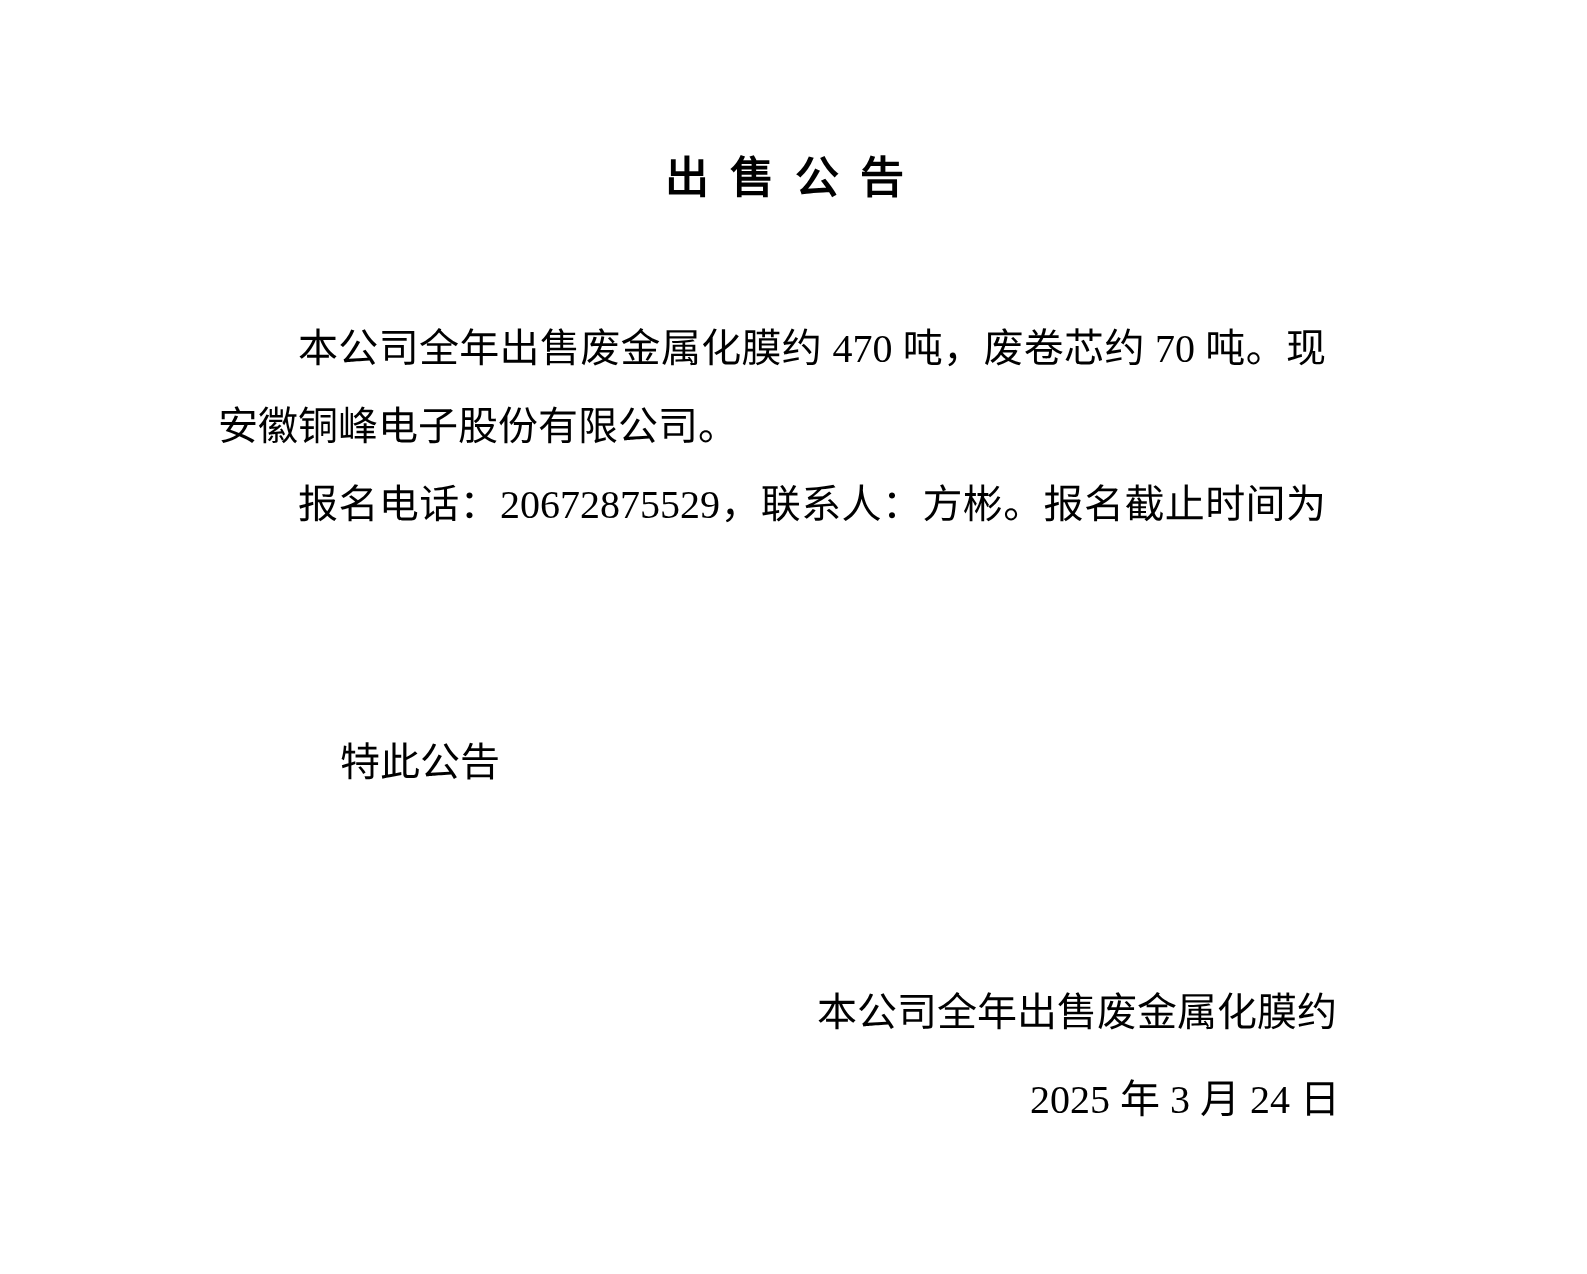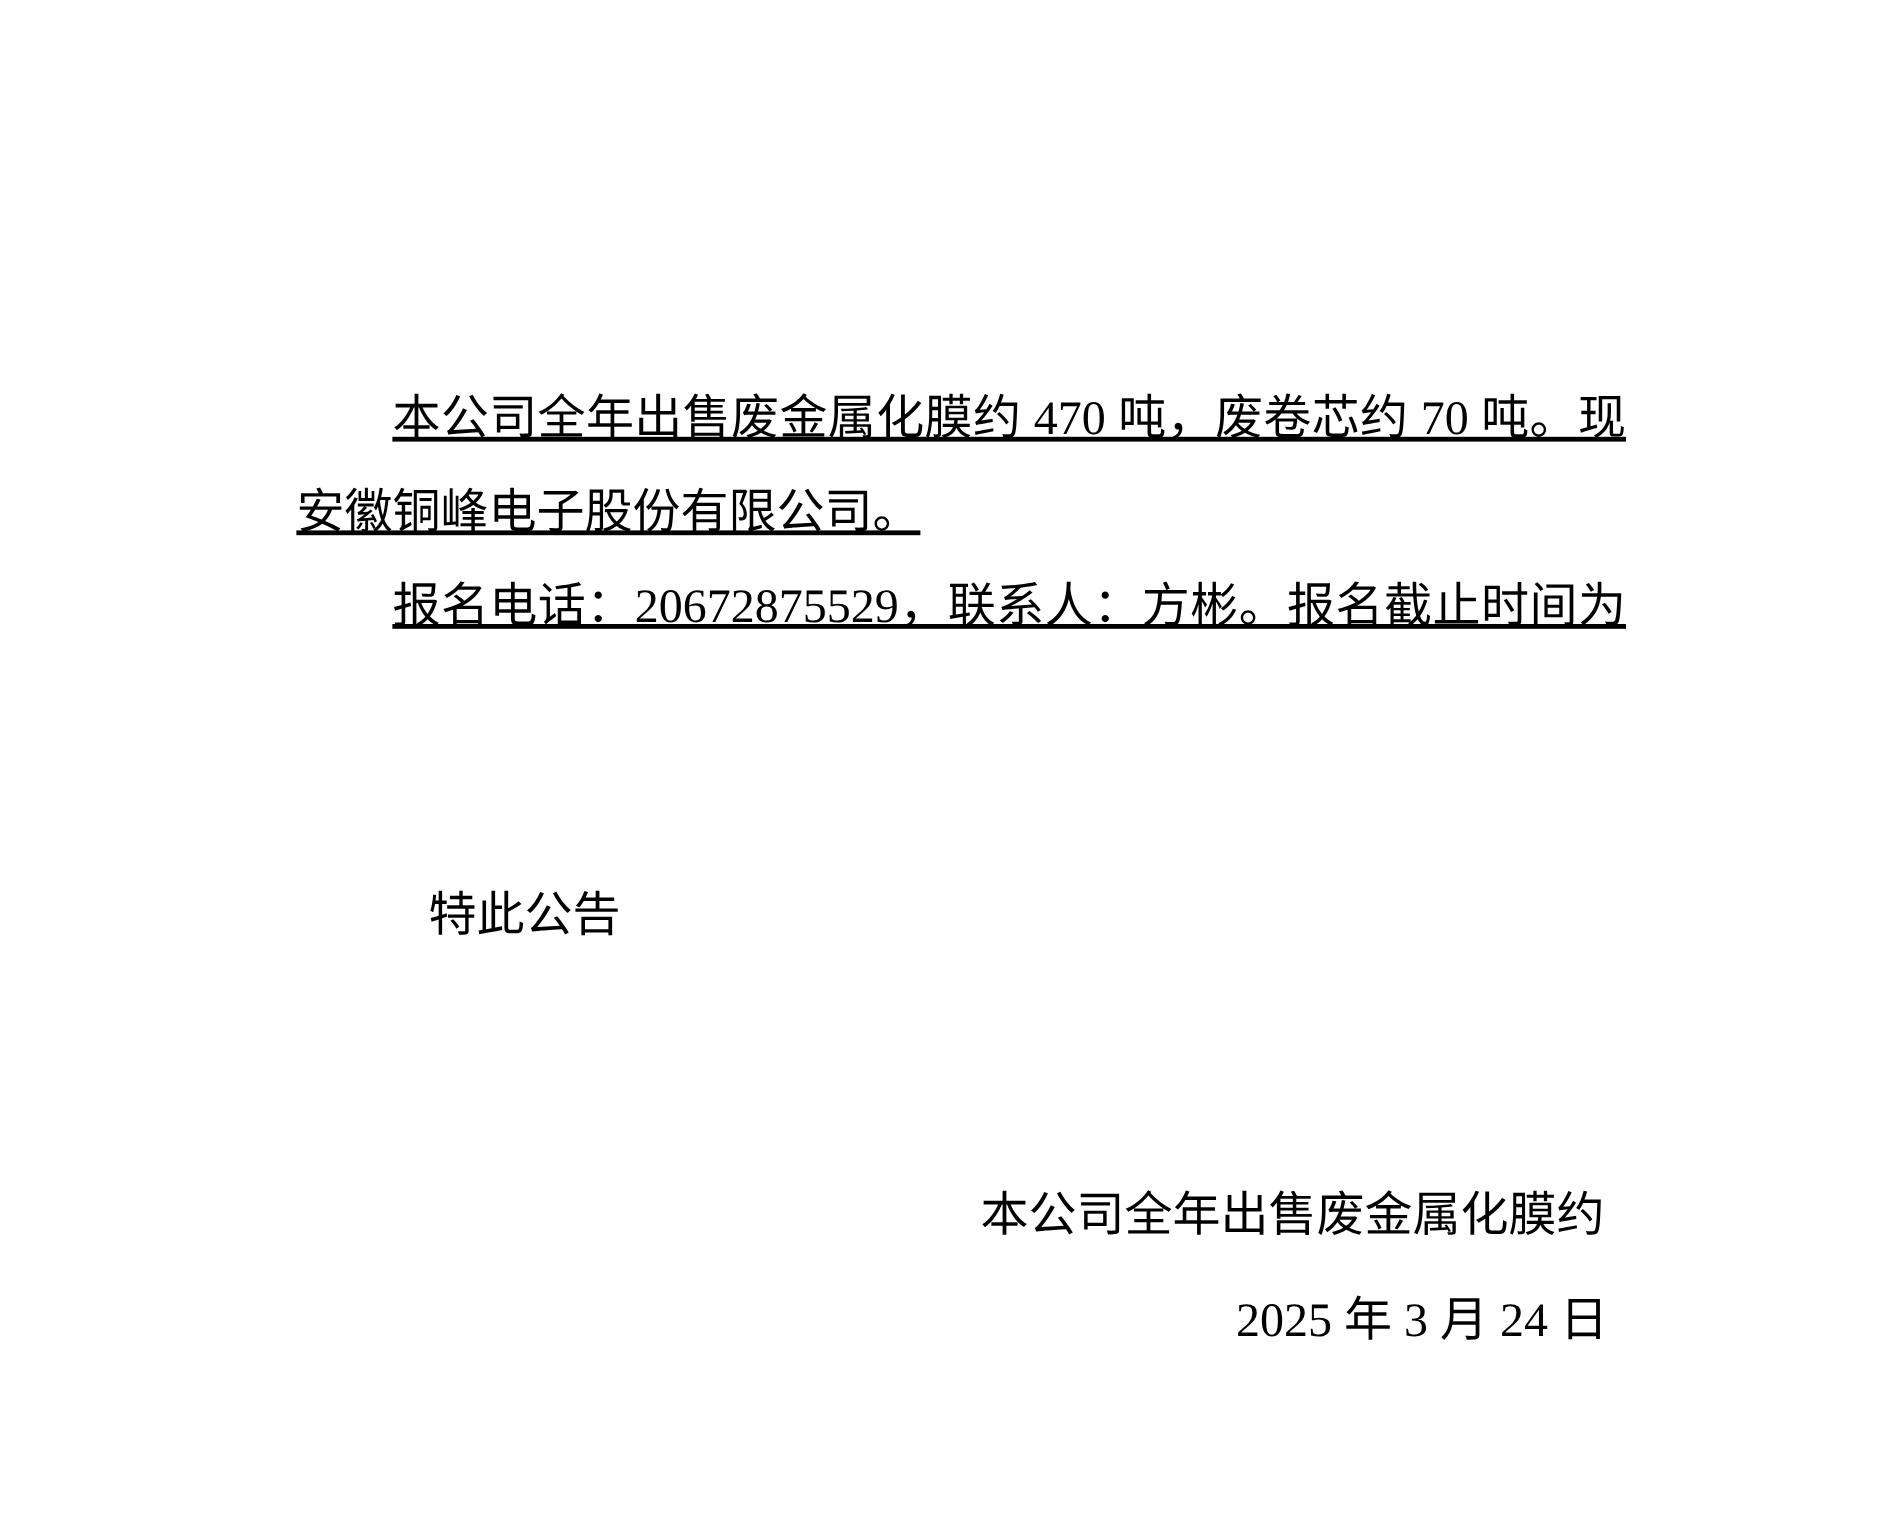--- a/index.html
+++ b/index.html
@@ -24,42 +24,41 @@
     line-height: 78px;
     font-size: 44px;
     font-weight: bold;
     letter-spacing: 5px;
     text-align: center;
     white-space: pre;
   }
   .doc-body {
     position: absolute;
     top: 310px;
-    left: 247px;
+    left: 218px;
     width: 1108px;
     font-size: 40px;
     line-height: 78px;
-    text-decoration: underline;
   }
   .body-line {
     width: 100%;
     white-space: nowrap;
   }
   .body-line.justified {
     white-space: normal;
     text-align: justify;
     text-align-last: justify;
   }
   .body-line.indented {
     text-indent: 80px;
   }
   .closing {
     position: absolute;
     top: 724px;
-    left: 250px;
+    left: 233px;
     width: 1108px;
     padding-left: 107px;
     box-sizing: border-box;
     font-size: 40px;
     line-height: 78px;
   }
   .sig-company {
     position: absolute;
     top: 974px;
     left: 233px;
@@ -76,20 +75,21 @@
     font-size: 40px;
     line-height: 78px;
     text-align: right;
   }
 </style>
 </head>
 <body>
 
 <div class="page">
 
+  <div class="doc-title">出 售 公 告</div>
 
   <div class="doc-body">
     <div class="body-line justified indented">本公司全年出售废金属化膜约 470 吨，废卷芯约 70 吨。现</div>
     <div class="body-line">安徽铜峰电子股份有限公司。</div>
     <div class="body-line justified indented">报名电话：20672875529，联系人：方彬。报名截止时间为</div>
   </div>
 
   <div class="closing">特此公告</div>
 
   <div class="sig-company">本公司全年出售废金属化膜约</div>

